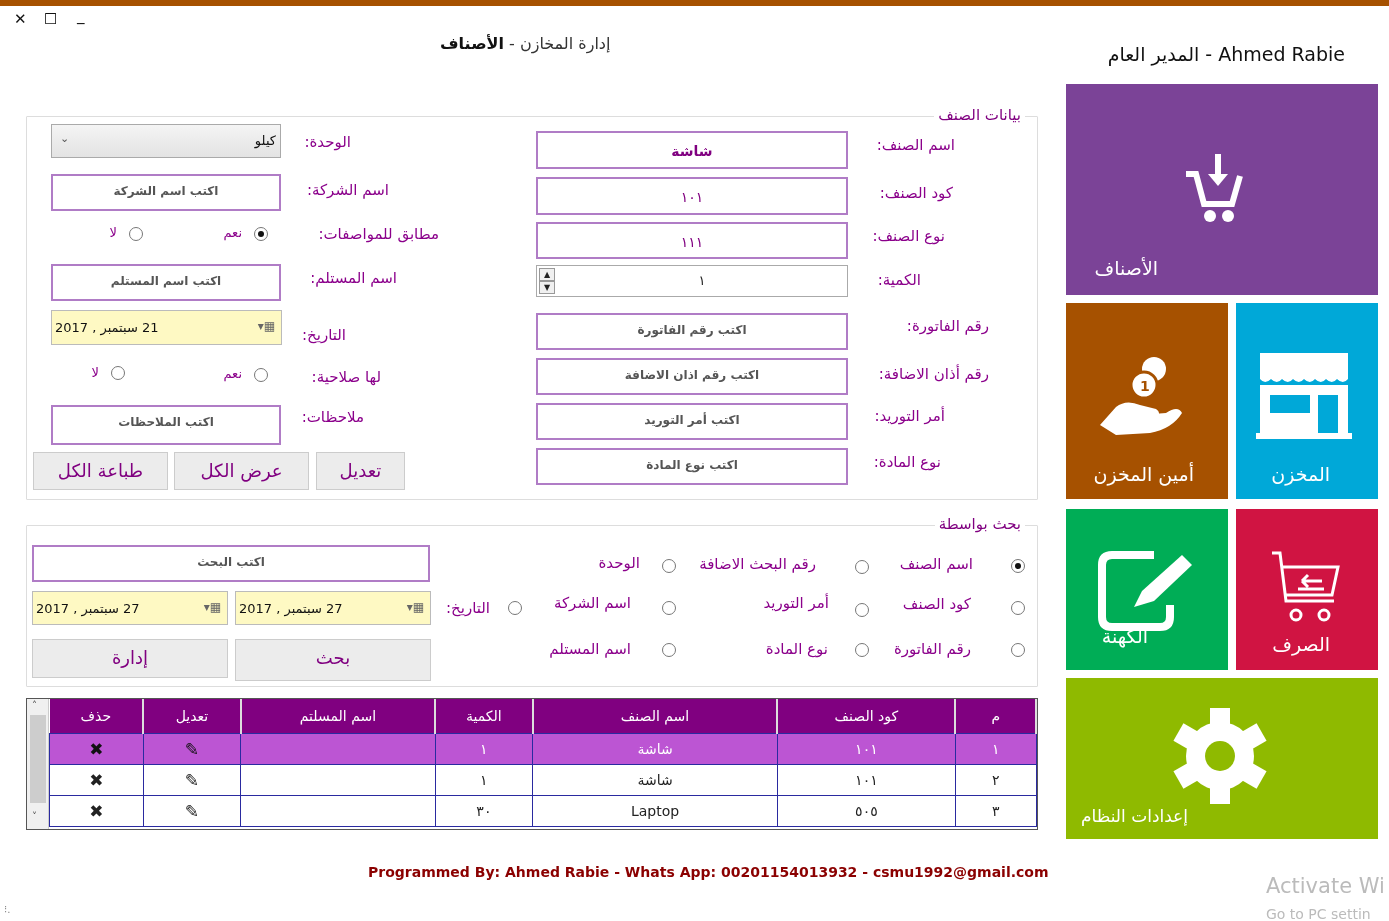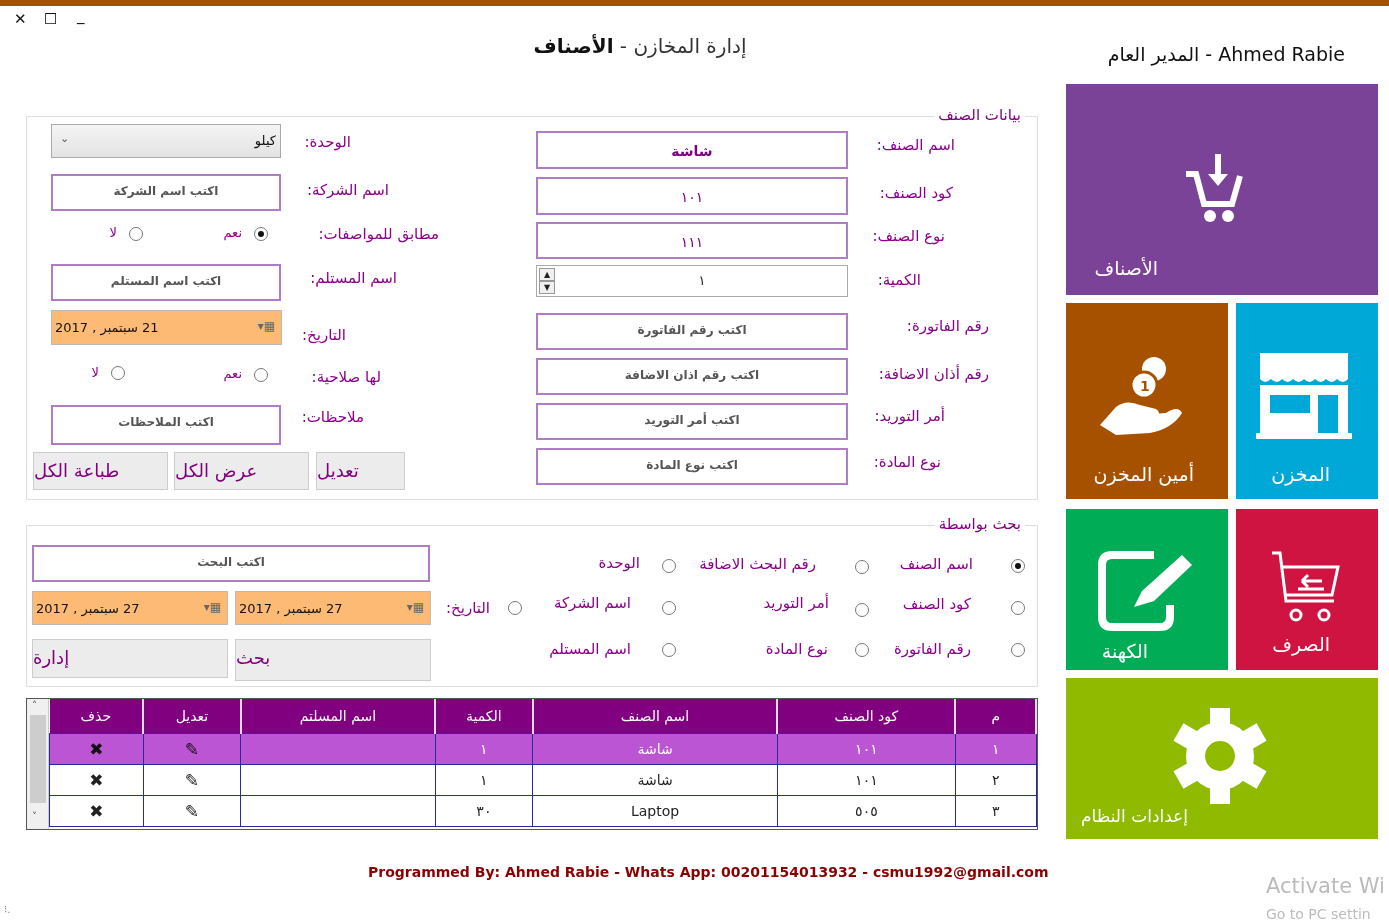--- a/index.html
+++ b/index.html
@@ -1,30 +1,30 @@
 <!DOCTYPE html>
 <html><head>
 <meta charset="utf-8">
 <style>
 *{box-sizing:border-box;margin:0;padding:0}
 body{width:1389px;height:921px;background:#fff;font-family:"DejaVu Sans",sans-serif;position:relative;overflow:hidden;color:#222}
 .topbar{position:absolute;left:0;top:0;width:1389px;height:6px;background:#a65100}
 .winctl{position:absolute;top:10px;font-size:15px;color:#111;line-height:18px}
 .abs{position:absolute}
-.title{position:absolute;top:34px;left:440px;width:400px;text-align:center;font-size:20px;color:#333;direction:rtl}
+.title{position:absolute;top:34px;left:440px;width:400px;text-align:left;font-size:16px;color:#333;direction:rtl}
 .title b{font-weight:bold;color:#111}
 .user{position:absolute;top:43px;right:44px;font-size:19px;color:#111;direction:rtl}
 .group{position:absolute;border:1px solid #ddd;border-radius:1px}
 .legend{position:absolute;background:#fff;padding:0 4px;color:#800080;font-size:15px;direction:rtl}
 .lbl{position:absolute;color:#8b008b;font-size:15px;direction:rtl;text-align:right;white-space:nowrap}
 .tb{position:absolute;border:2px solid #b07cc6;background:#fff;text-align:center;font-size:12px;font-weight:bold;color:#555;padding-top:8px}
 .tb.val{color:#800080;font-size:14px;padding-top:10px}
 .combo{position:absolute;border:1px solid #aaa;background:linear-gradient(#f4f4f4,#e3e3e3);font-size:13px;color:#111;direction:rtl}
-.date{position:absolute;border:1px solid #bbb;background:#fdba74;font-size:13px;color:#111;direction:rtl}
-.btn{position:absolute;border:1px solid #ccc;background:#ececec;color:#800080;font-size:18px;text-align:left;line-height:36px}
+.date{position:absolute;border:1px solid #bbb;background:#fef9c3;font-size:13px;color:#111;direction:rtl}
+.btn{position:absolute;border:1px solid #ccc;background:#ececec;color:#800080;font-size:18px;text-align:center;line-height:36px}
 .radio{position:absolute;width:14px;height:14px;border:1px solid #777;border-radius:50%;background:#fff}
 .radio.on::after{content:"";position:absolute;left:3px;top:3px;width:6px;height:6px;border-radius:50%;background:#111}
 .rlbl{position:absolute;color:#8b008b;font-size:15px;direction:rtl;white-space:nowrap}
 .tile{position:absolute;color:#fff}
 .tile .tl{position:absolute;font-size:19px;direction:rtl;white-space:nowrap}
 table{border-collapse:collapse;font-size:14px}
 th{background:#800080;color:#fff;font-weight:normal;height:34px;border-right:2px solid #ddd;direction:rtl}
 td{height:31px;text-align:center;border:1px solid #2a2aa0;font-size:14px}
 tr.sel td{background:#bc55d3;color:#fff}
 .footer{position:absolute;top:864px;left:368px;font-size:14px;font-weight:bold;color:#8b0000}
@@ -241,21 +241,21 @@
     <circle cx="26" cy="64" r="5" stroke="#fff" stroke-width="3" fill="none"></circle>
     <circle cx="54" cy="64" r="5" stroke="#fff" stroke-width="3" fill="none"></circle>
   </svg>
   <span class="tl" style="right:48px;top:124px">الصرف</span>
 </div>
 <div class="tile" style="left:1066px;top:509px;width:162px;height:161px;background:#00ad56">
   <svg class="abs" style="left:30px;top:40px" width="100" height="84" viewBox="0 0 100 84">
     <path d="M58 6 H16 Q6 6 6 16 V68 Q6 78 16 78 H64 Q74 78 74 68 V56" stroke="#fff" stroke-width="8" fill="none"></path>
     <path d="M38 58 L46 42 L86 6 L96 16 L58 52 Z" fill="#fff"></path>
   </svg>
-  <span class="tl" style="right:80px;top:131px">الكهنة</span>
+  <span class="tl" style="right:80px;top:116px">الكهنة</span>
 </div>
 <div class="tile" style="left:1066px;top:678px;width:312px;height:161px;background:#8fba00">
   <svg class="abs" style="left:104px;top:28px" width="100" height="100" viewBox="0 0 100 100">
     <g fill="#fff">
       <circle cx="50" cy="50" r="34"></circle>
       <rect x="40" y="2" width="20" height="20"></rect>
       <rect x="40" y="78" width="20" height="20"></rect>
       <rect x="40" y="2" width="20" height="20" transform="rotate(60 50 50)"></rect>
       <rect x="40" y="2" width="20" height="20" transform="rotate(120 50 50)"></rect>
       <rect x="40" y="2" width="20" height="20" transform="rotate(240 50 50)"></rect>

